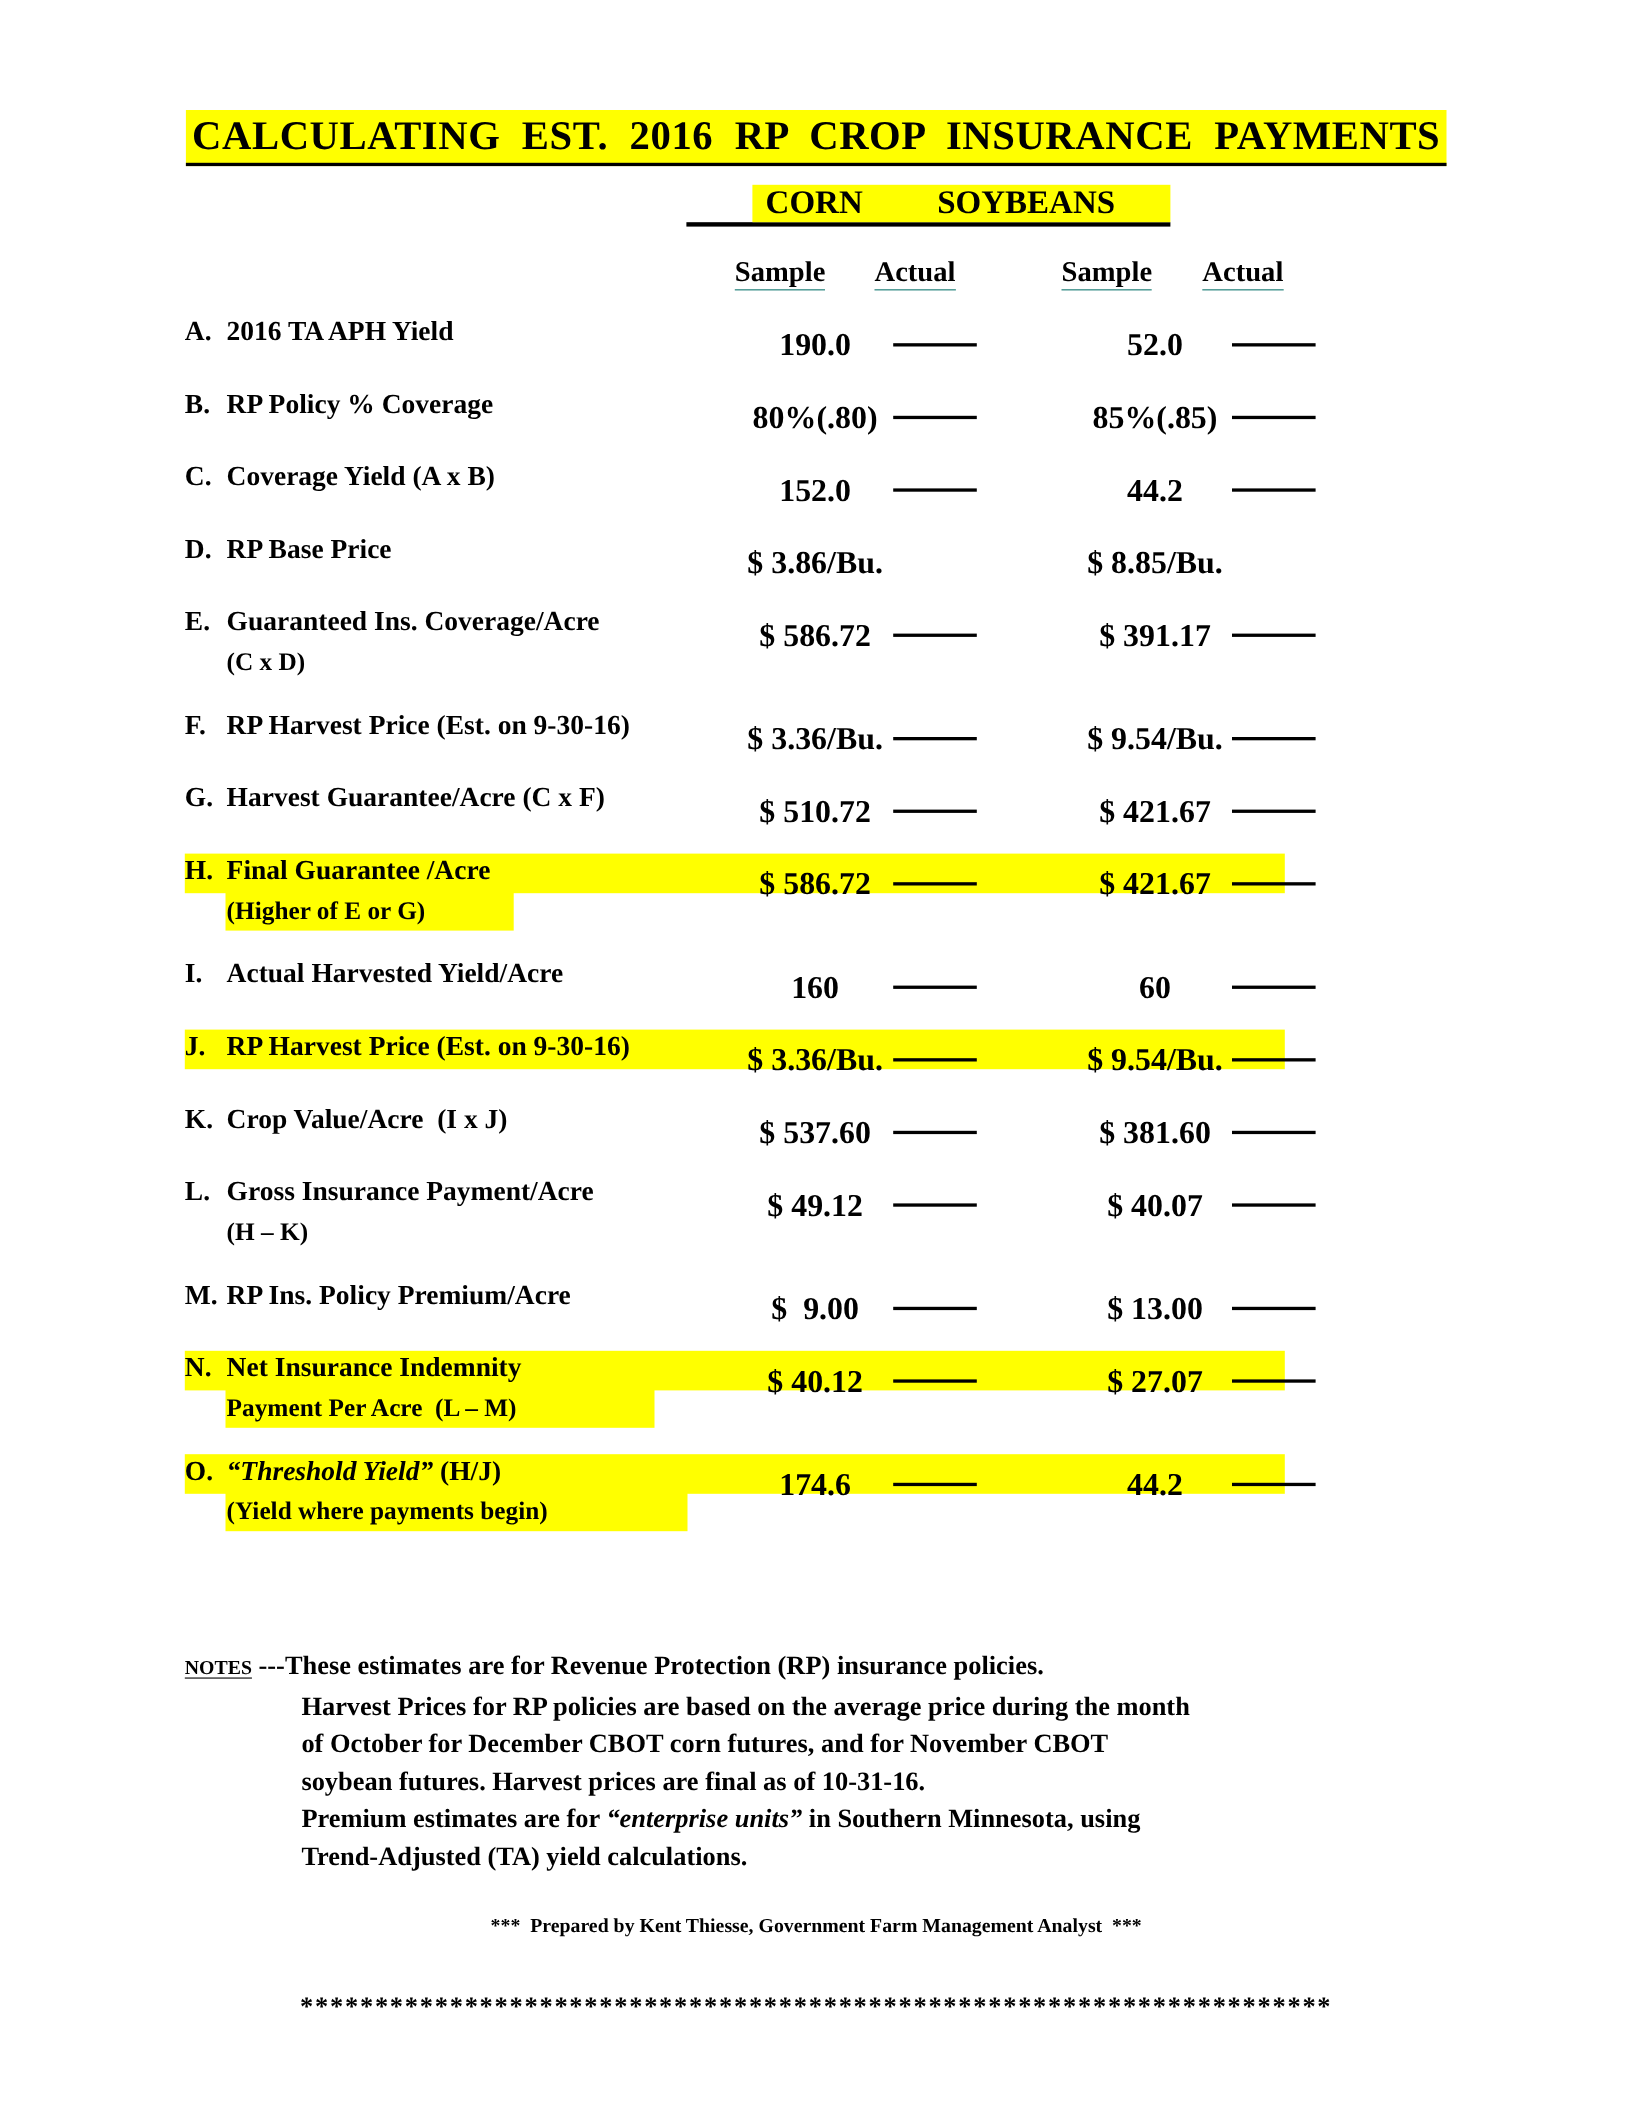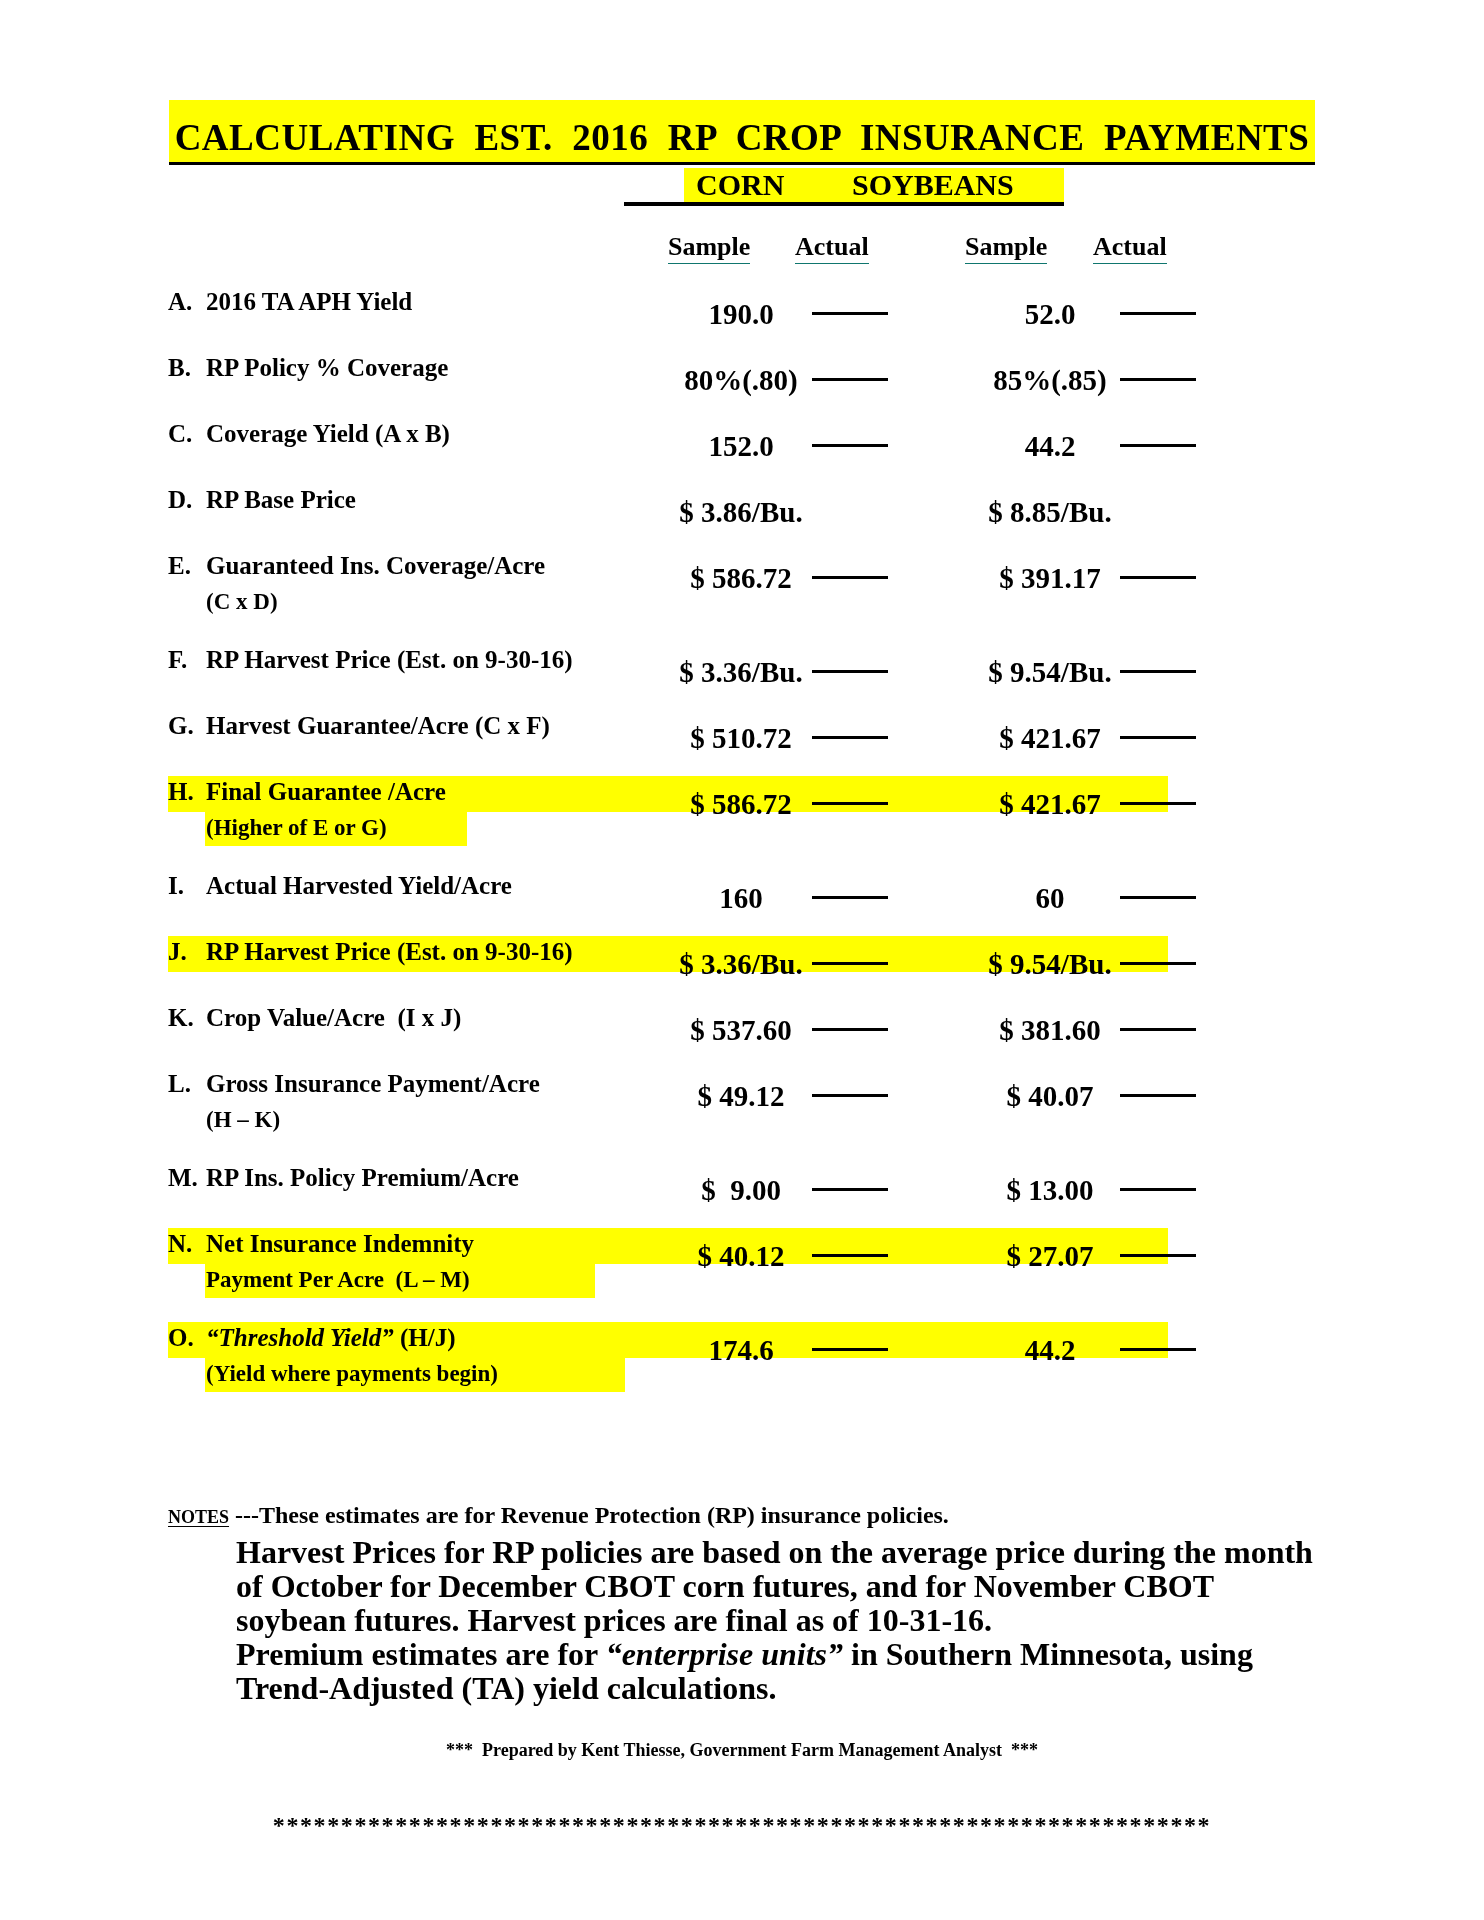--- a/index.html
+++ b/index.html
@@ -30,21 +30,21 @@
     width: 1484px;
     text-align: center;
   }
   .title {
     display: inline-block;
     font-size: 37px;
     font-weight: bold;
     letter-spacing: 0.5px;
     background: #ffff00;
     border-bottom: 3px solid #000;
-    padding: 16px 6px 3px 6px;
+    padding: 2px 6px 3px 6px;
     white-space: pre;
   }
 
   
   .crop-head {
     position: absolute;
     left: 624px;
     top: 168px;
     width: 440px;
     border-bottom: 4px solid #000;
@@ -178,23 +178,23 @@
     text-underline-offset: 3px;
     display: inline-block;
   }
   .notes-first {
     font-size: 24px;
     font-weight: bold;
     display: inline;
     white-space: pre;
   }
   .notes-line {
-    font-size: 32px;
-    font-weight: bold;
-    margin-left: 68px;
+    font-size: 24px;
+    font-weight: bold;
+    margin-left: 106px;
     line-height: 34px;
     white-space: pre;
   }
   .notes-row1 { line-height: 34px; }
 
   
   .prepared {
     position: absolute;
     left: 0;
     top: 1740px;

